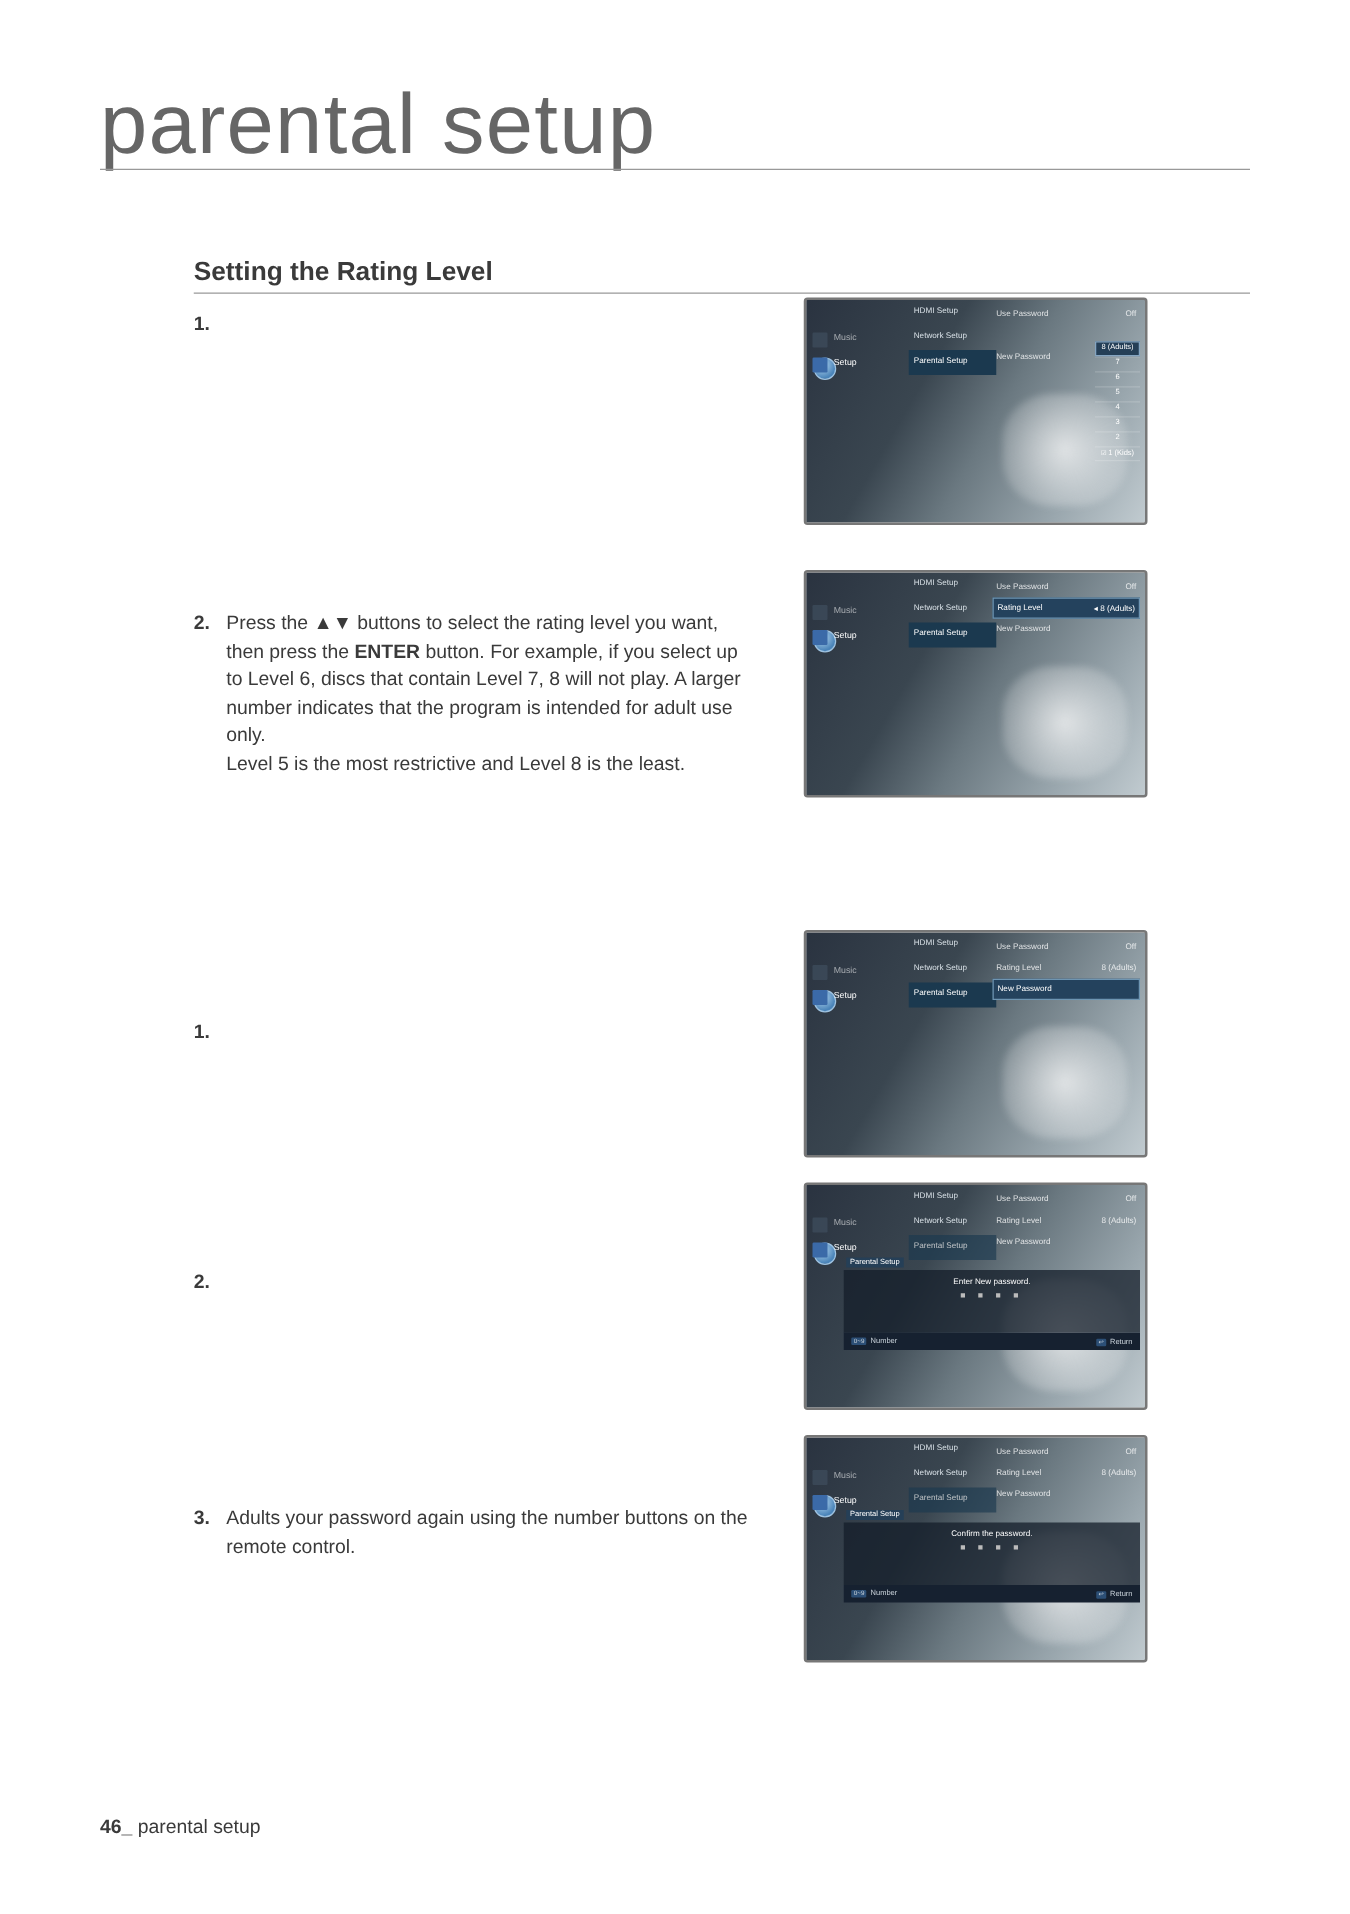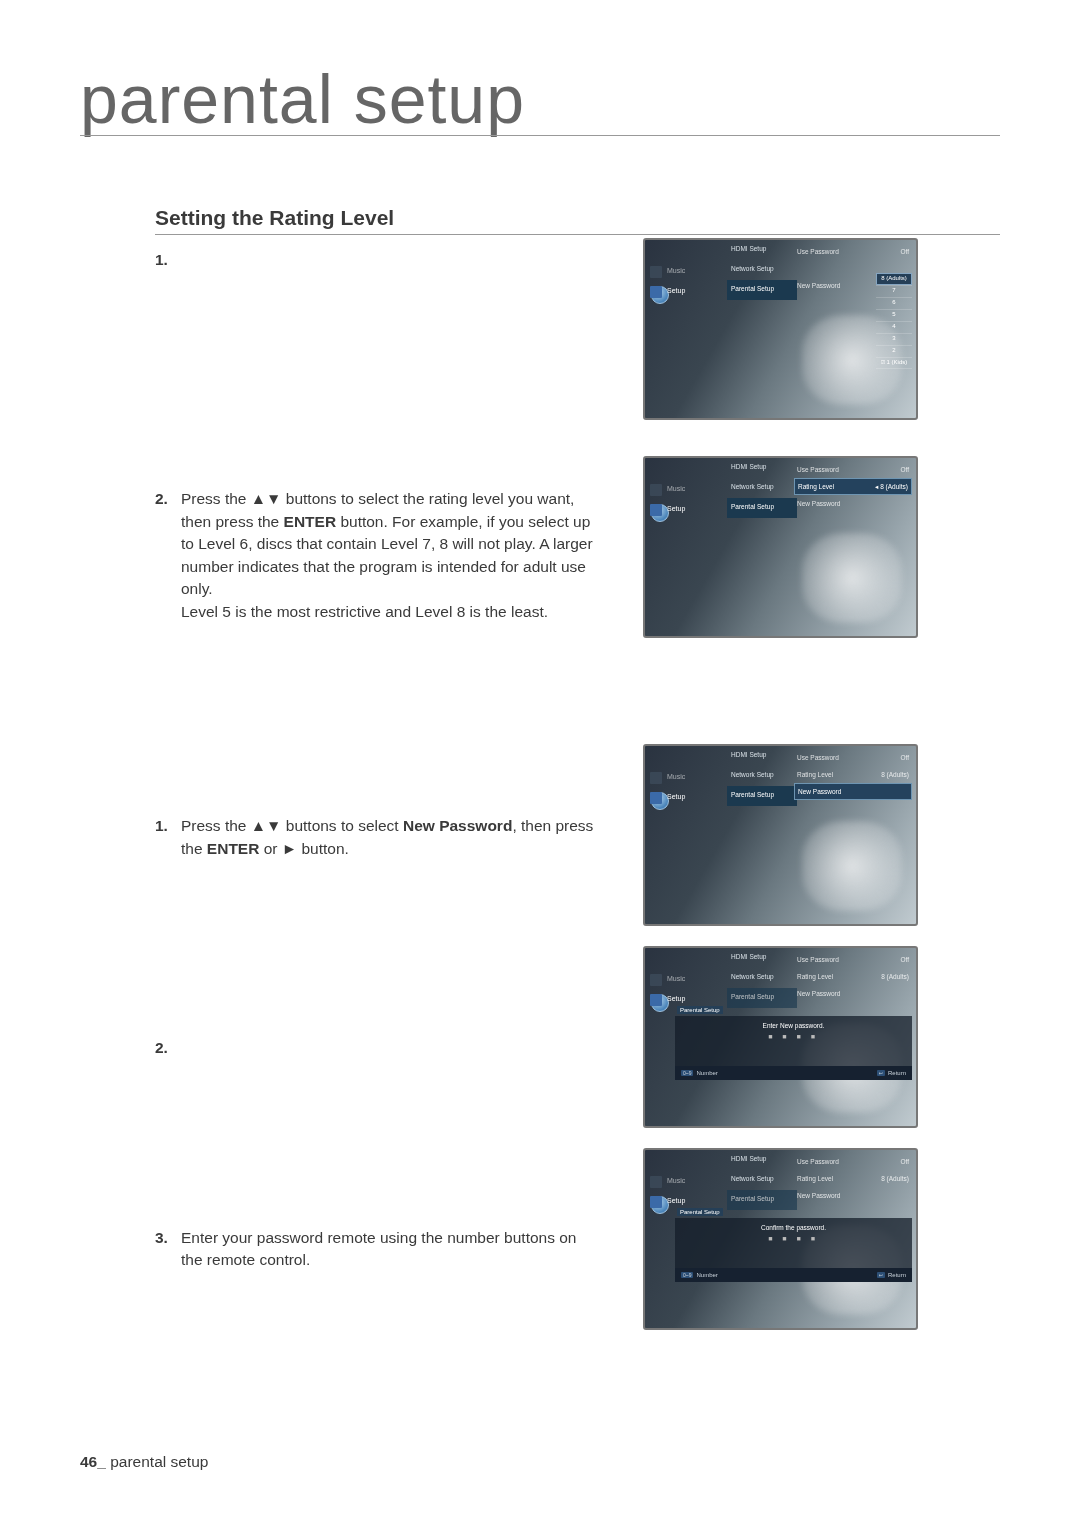--- a/index.html
+++ b/index.html
@@ -224,23 +224,20 @@
         </div>
     </div>
   </div>
 
   <div style="height:180px"></div>
 
 
   <div class="num-list">
     <div class="step">
       <div class="step-num">1.</div>
-      <div class="step-text">
-        <span>Press the </span><span>▲▼</span><span> buttons to select </span><b>New Password</b><span>, then press the </span><b>ENTER</b><span> or ► button.</span>
-      </div>
     </div>
   </div>
 
   <div class="shot-block" style="top:538px">
     <div class="globe-icon"></div>
     <div class="glow"></div>
     <div class="shot-left">
       <div style="height:22px"></div>
       <div class="tab-dim">Music</div>
       <div class="tab-act">Setup</div>
@@ -310,21 +307,21 @@
       <span><span class="tag">0~9</span><span>Number</span></span>
       <span><span class="tag">↩</span><span>Return</span></span>
     </div>
   </div>
 
   <div style="height:155px"></div>
 
   <div class="num-list">
     <div class="step">
       <div class="step-num">3.</div>
-      <div class="step-text">Enter your password remote using the number buttons on the remote control.</div>
+      <div class="step-text">Adults your password again using the number buttons on the remote control.</div>
     </div>
   </div>
 
   <div class="shot-block" style="top:942px">
     <div class="globe-icon"></div>
     <div class="glow"></div>
     <div class="shot-left">
       <div style="height:22px"></div>
       <div class="tab-dim">Music</div>
       <div class="tab-act">Setup</div>

